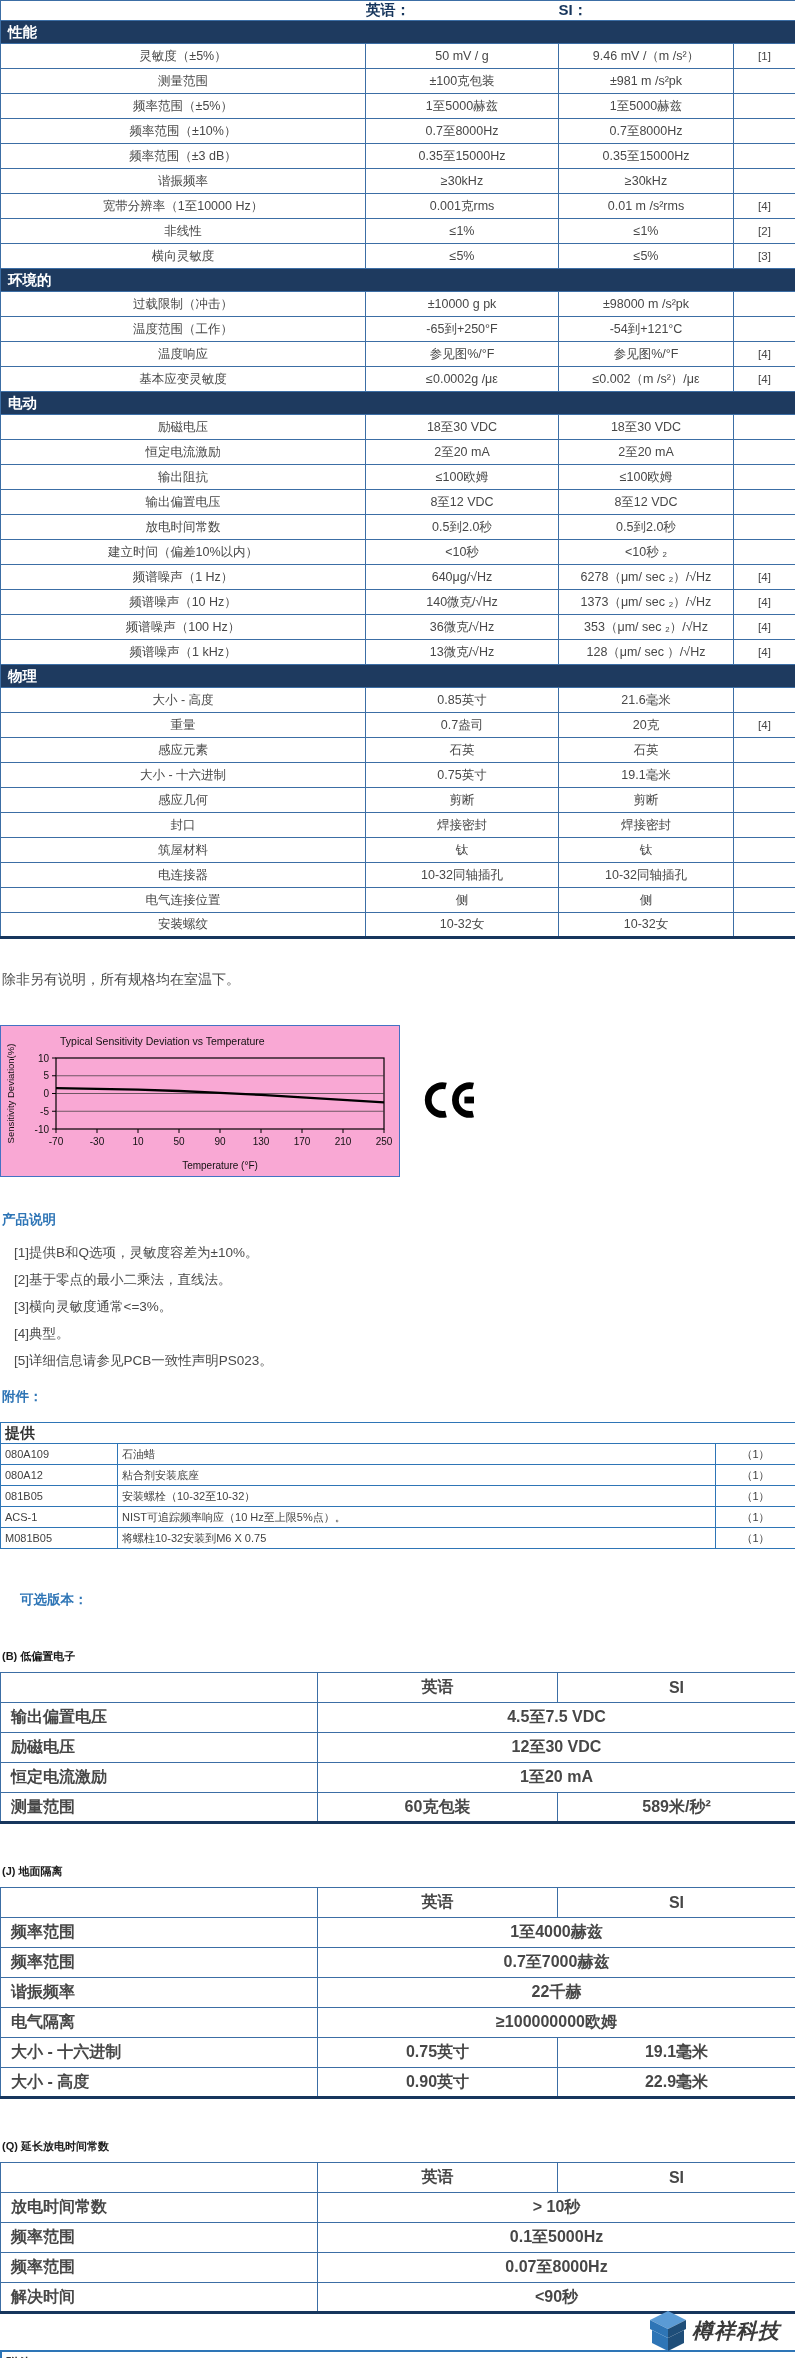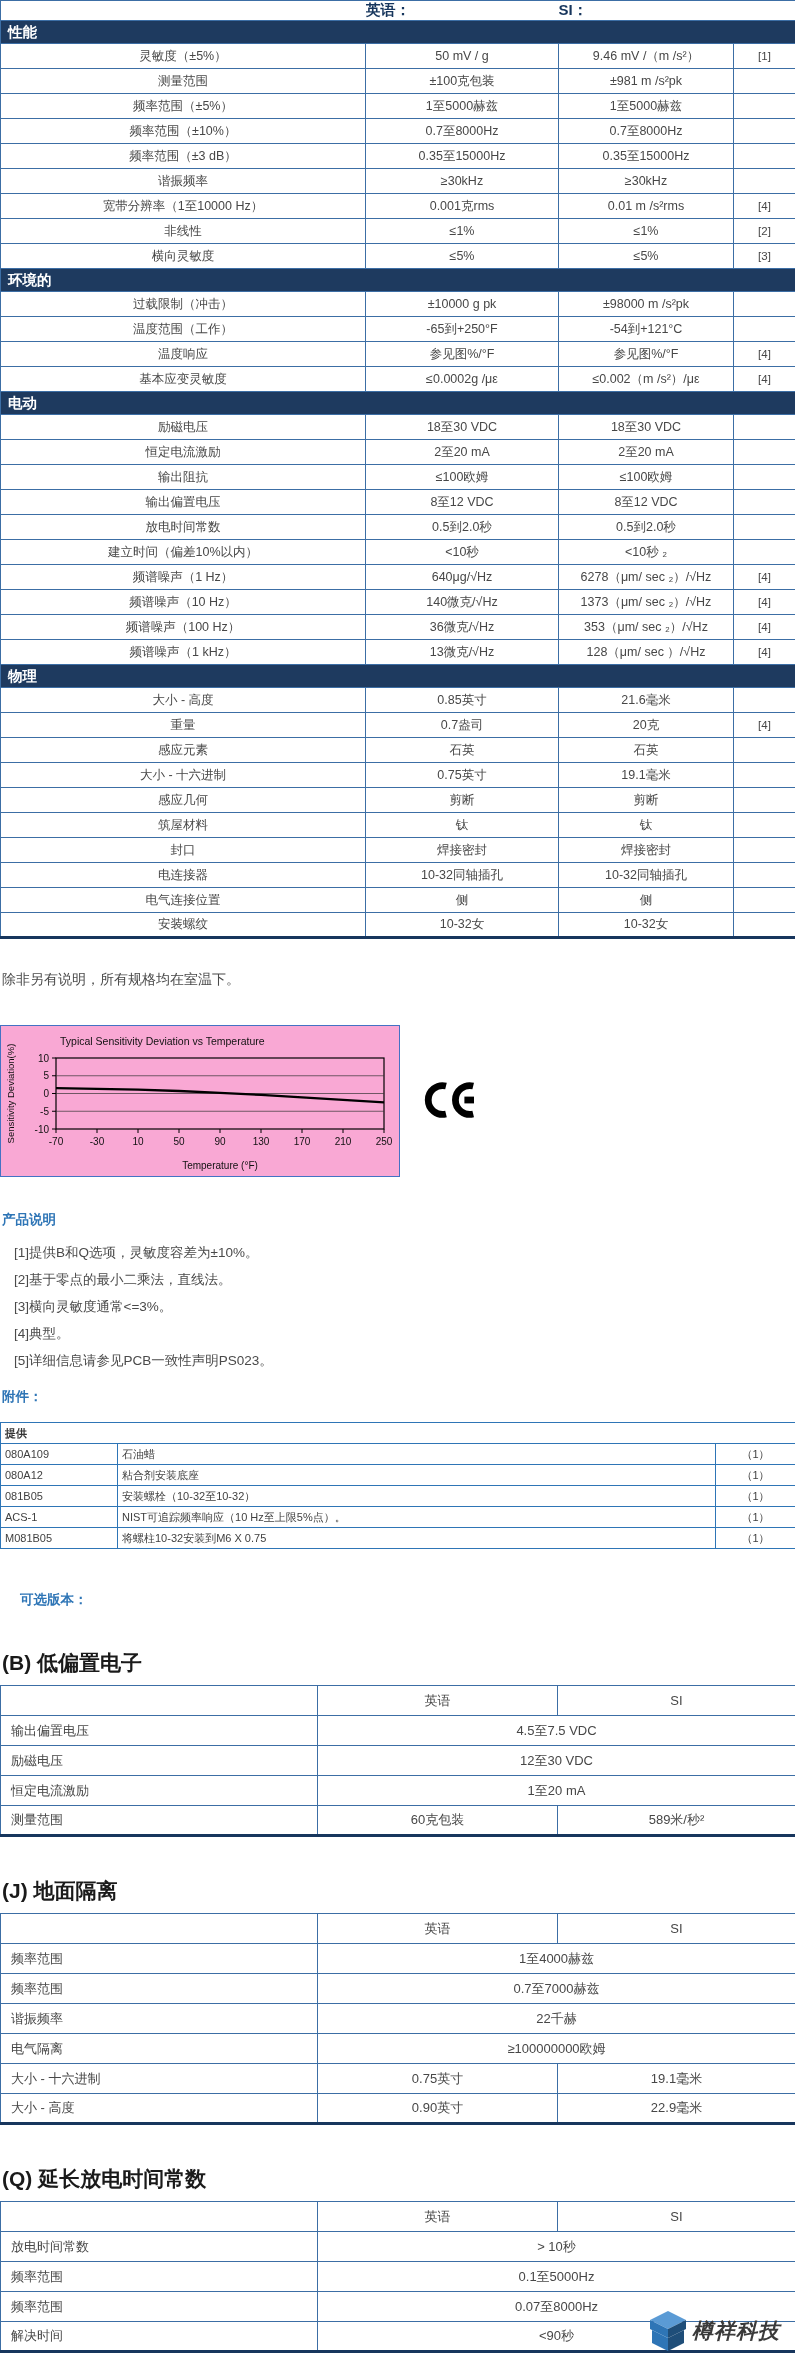--- a/index.html
+++ b/index.html
@@ -26,26 +26,26 @@
   #notes-list { margin-top:10px; }
   #acc-title { margin-top:14px; margin-left:2px; }
   #opt-title { margin-top:42px; margin-left:20px; }
   
   .chart-row { margin-top:36px; display:flex; align-items:flex-start; }
   .chart-box { width:400px; height:152px; border:1px solid #4472c4; background:#f9a8d4; }
   .ce-wrap { margin-left:22px; margin-top:52px; }
   
   table.acc { width:795px; border:1px solid #2e75b6; margin-top:16px; table-layout:fixed; }
   table.acc td { border:1px solid #2e75b6; font-size:11px; color:#3f3f3f; height:21px; padding:0 4px; overflow:hidden; white-space:nowrap; }
-  table.acc tr.acc-hdr td { border-bottom:1px solid #2e75b6; font-weight:bold; color:#333; font-size:11px; }
+  table.acc tr.acc-hdr td { border-bottom:1px solid #2e75b6; font-weight:bold; color:#333; font-size:15px; }
   table.acc td.qty { text-align:center; }
   
-  .opt-h4 { margin:40px 0 8px 2px; font-size:21px; font-weight:bold; color:#1a1a1a; }
+  .opt-h4 { margin:40px 0 8px 2px; font-size:11px; font-weight:bold; color:#1a1a1a; }
   table.opt { width:795px; border:1px solid #3c6ea5; border-bottom:3px solid #17365d; table-layout:fixed; }
-  table.opt td { border:1px solid #3c6ea5; font-size:13px; color:#474747; height:30px; overflow:hidden; white-space:nowrap; }
+  table.opt td { border:1px solid #3c6ea5; font-size:16px; color:#474747; height:30px; overflow:hidden; white-space:nowrap;font-weight:bold; }
   table.opt td.lbl { text-align:left; padding-left:10px; }
   table.opt td.val { text-align:center; }
   table.opt tr.opt-hdr td { text-align:center; color:#474747; }
   
   table.att2 { width:795px; border:2px solid #2e75b6; margin-top:36px; table-layout:fixed; }
   table.att2 td { border:1px solid #2e75b6; font-size:16px; color:#3f3f3f; height:24px; padding:0 4px; overflow:hidden; white-space:nowrap; }
   table.att2 tr.att2-hdr td { font-weight:600; color:#333; font-size:12.5px; }
   table.att2 td.qty { text-align:center; }
   #group-w .opt-h4 { margin-top:30px; }
   
@@ -247,29 +247,29 @@
           <td class="val">19.1毫米</td>
           <td class="notec"></td>
         </tr>
         <tr class="data-row">
           <td class="lbl">感应几何</td>
           <td class="val">剪断</td>
           <td class="val">剪断</td>
           <td class="notec"></td>
         </tr>
         <tr class="data-row">
+          <td class="lbl">封口</td>
+          <td class="val">焊接密封</td>
+          <td class="val">焊接密封</td>
+          <td class="notec"></td>
+        </tr>
+        <tr class="data-row">
           <td class="lbl">筑屋材料</td>
           <td class="val">钛</td>
           <td class="val">钛</td>
-          <td class="notec"></td>
-        </tr>
-        <tr class="data-row">
-          <td class="lbl">封口</td>
-          <td class="val">焊接密封</td>
-          <td class="val">焊接密封</td>
           <td class="notec"></td>
         </tr>
         <tr class="data-row">
           <td class="lbl">电连接器</td>
           <td class="val">10-32同轴插孔</td>
           <td class="val">10-32同轴插孔</td>
           <td class="notec"></td>
         </tr>
         <tr class="data-row">
           <td class="lbl">电气连接位置</td>

